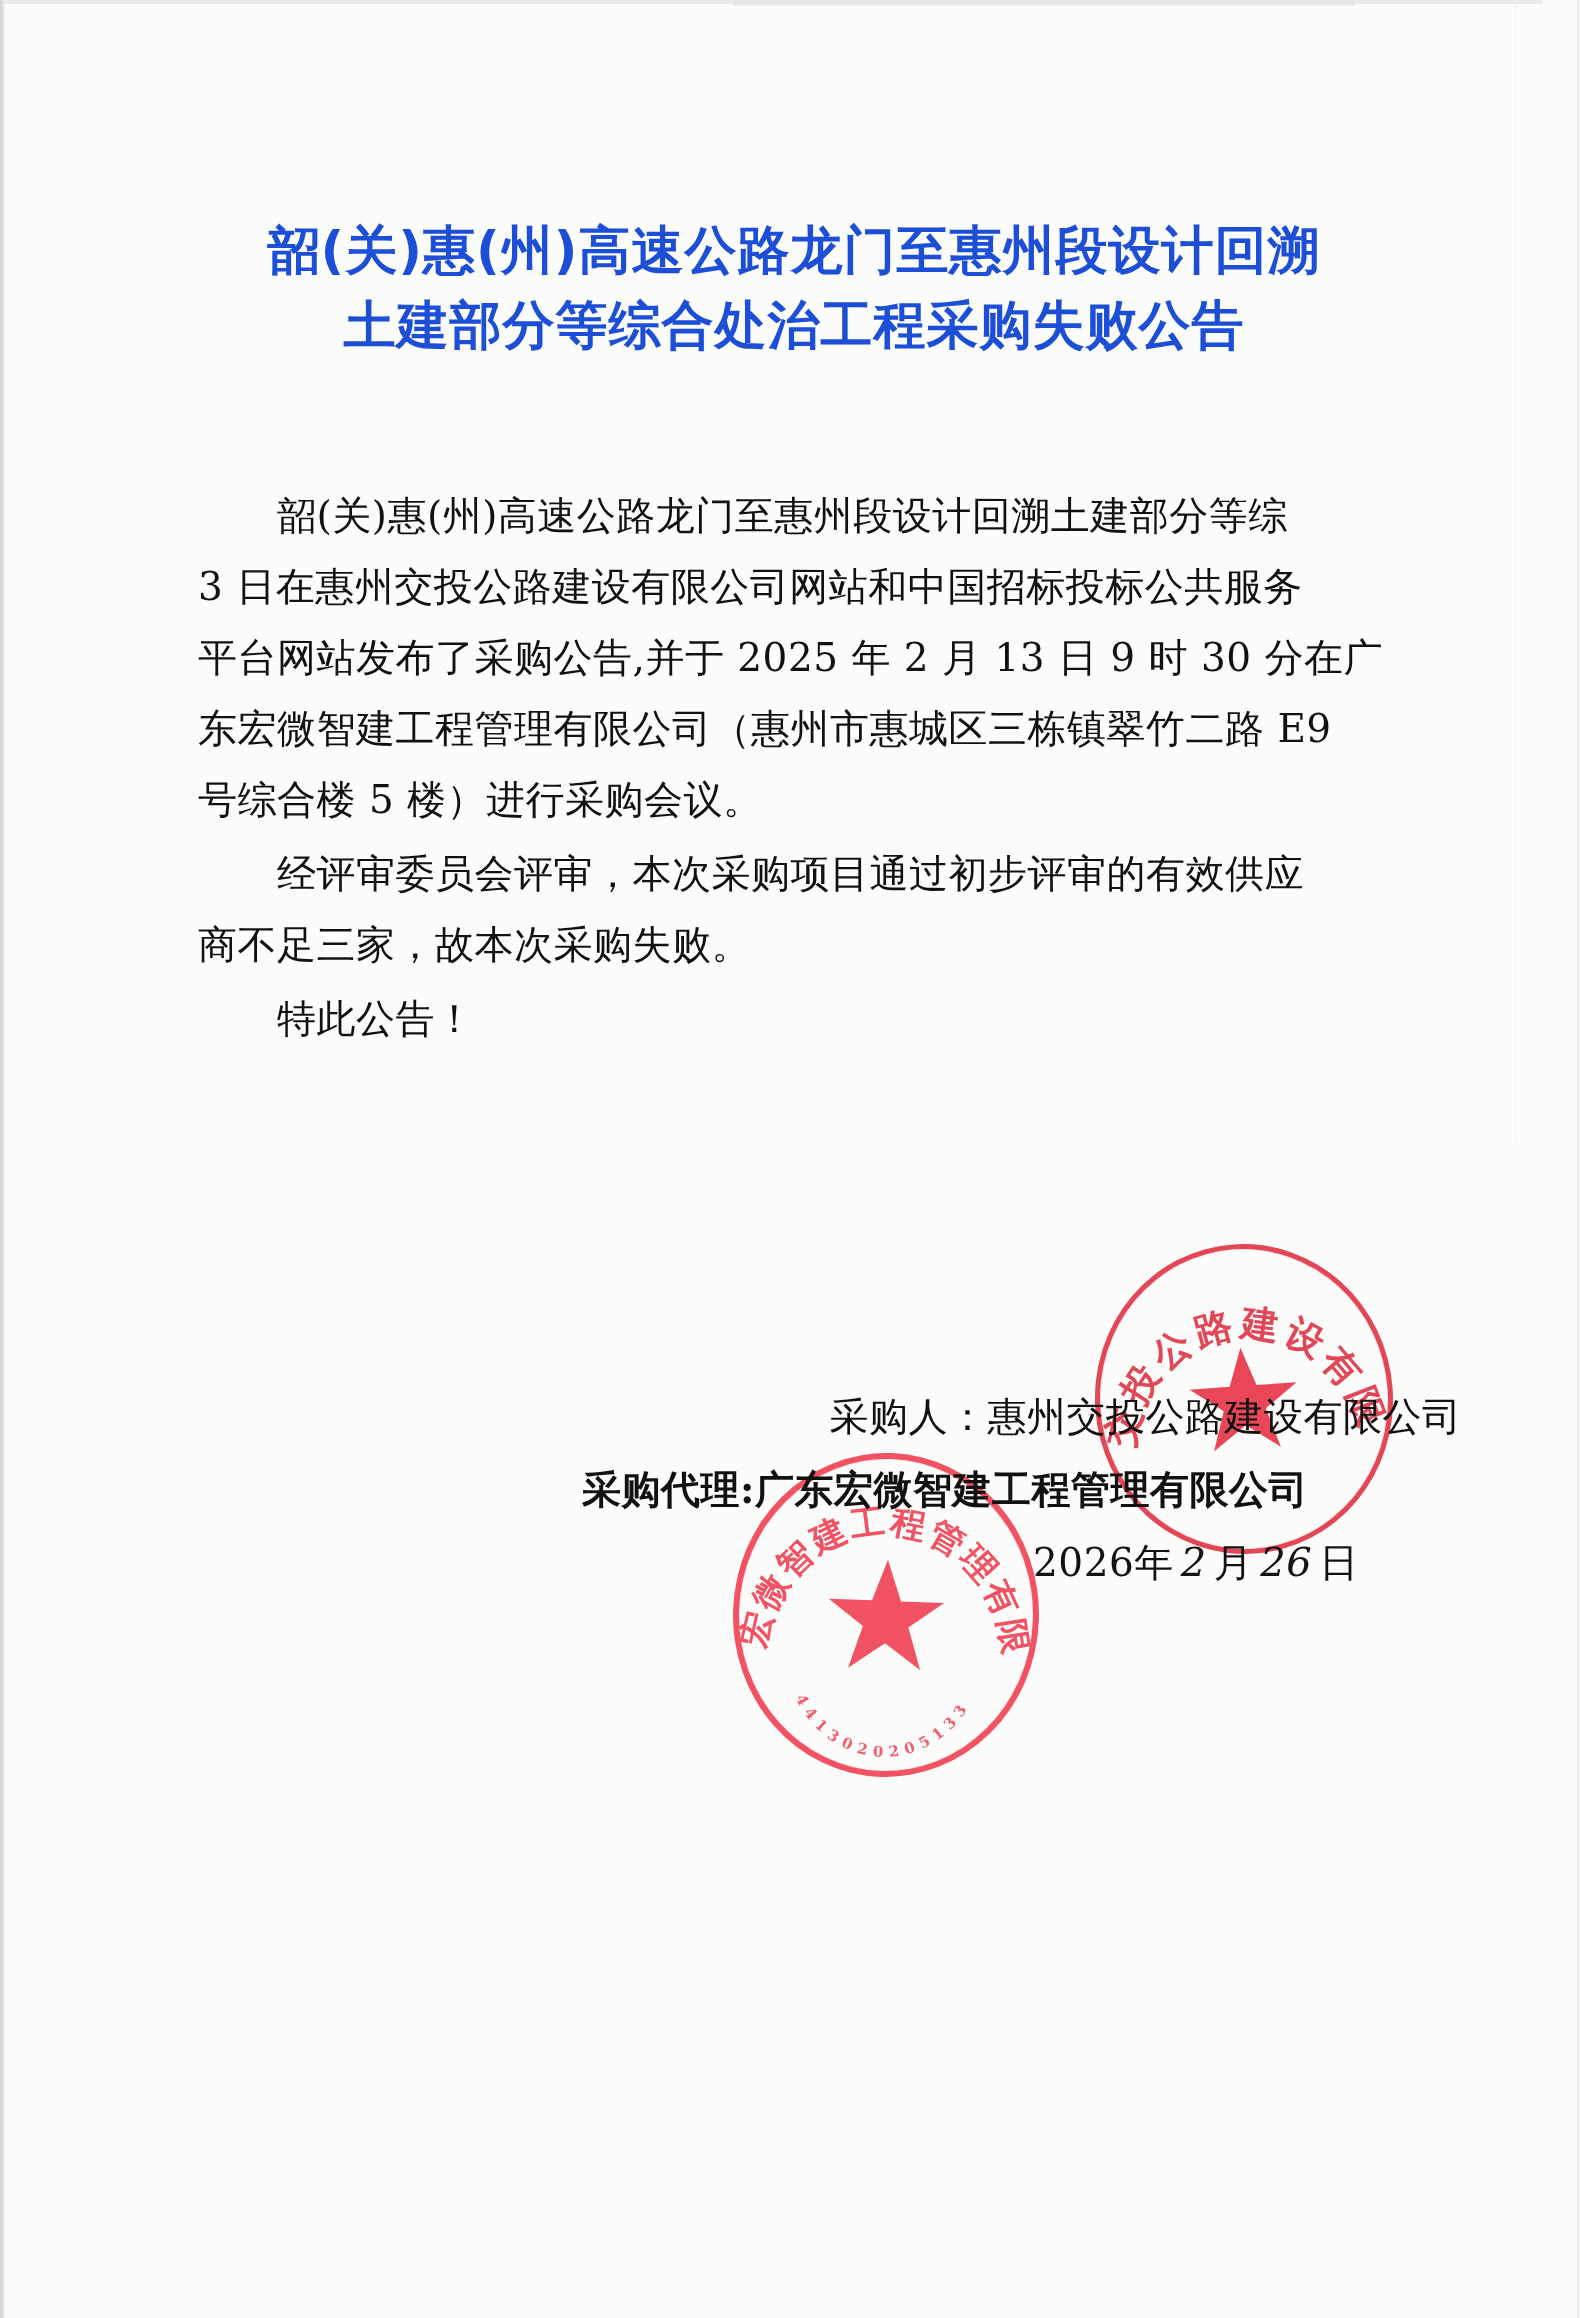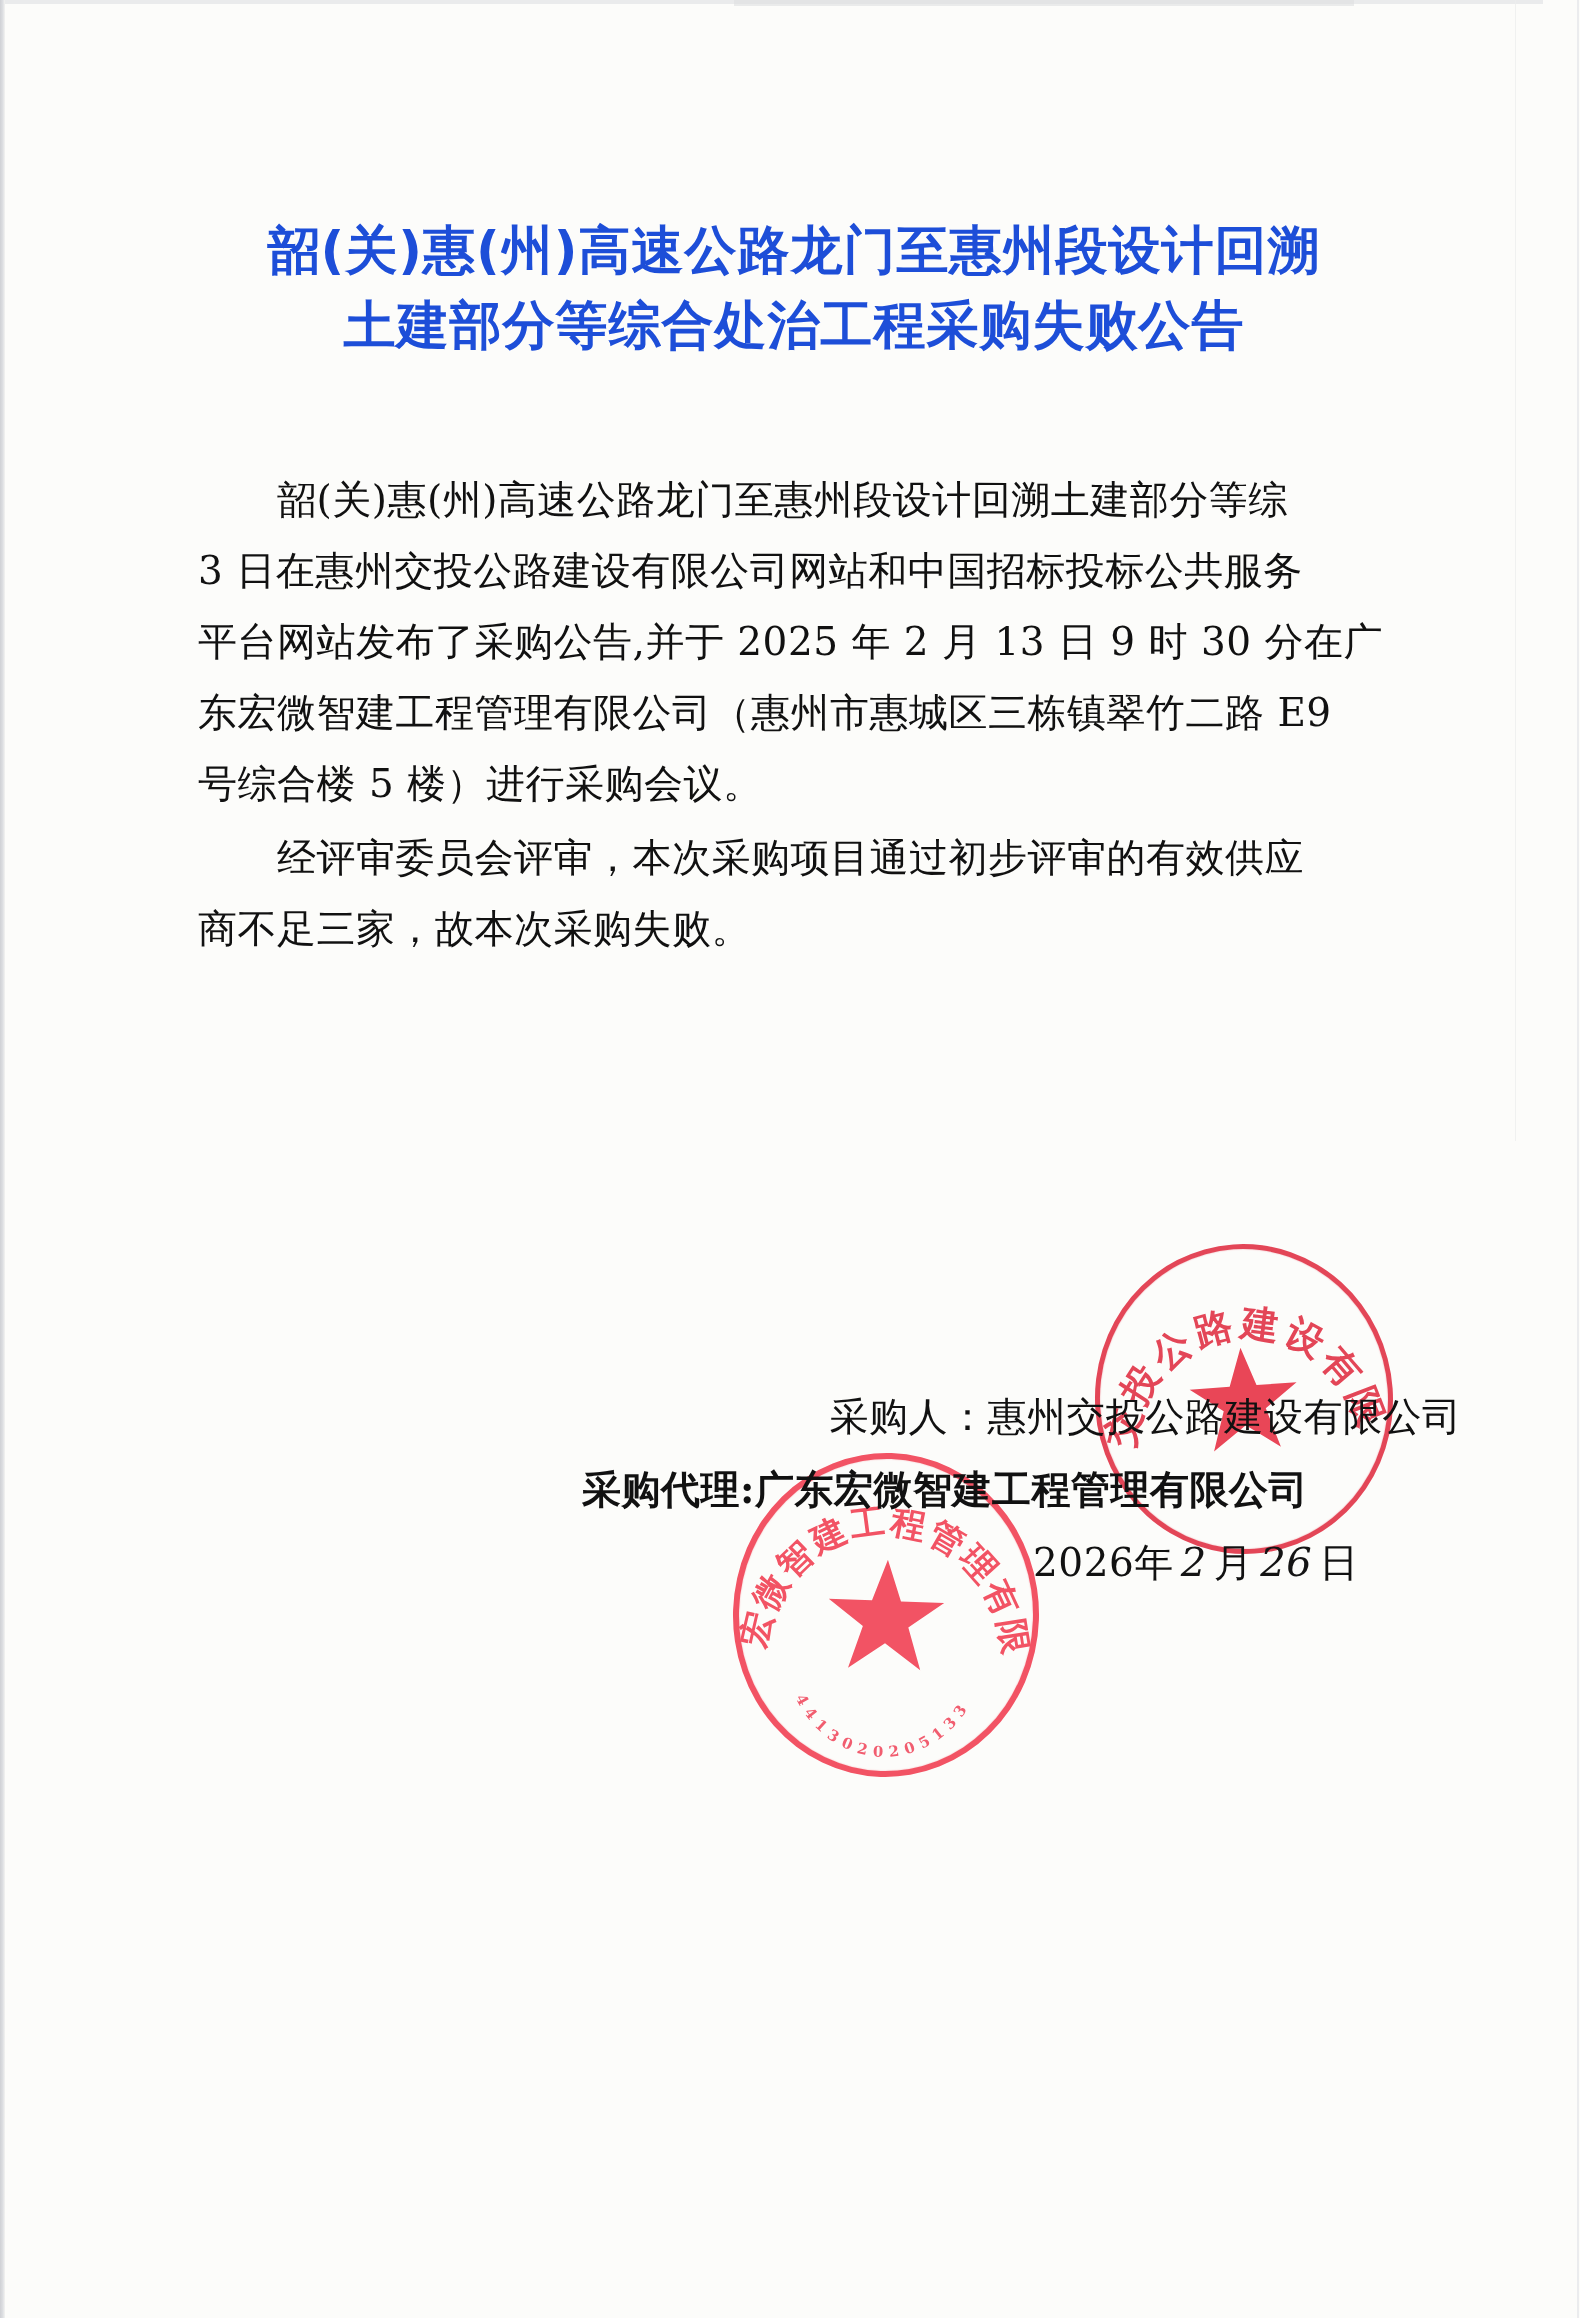--- a/index.html
+++ b/index.html
@@ -68,21 +68,21 @@
     line-height: 75px;
     letter-spacing: 1px;
     color: #1d4ed8;
     white-space: nowrap;
   }
 
   
   .body-block {
     position: absolute;
     left: 198px;
-    top: 464px;
+    top: 480px;
     width: 1186px;
   }
   .para-line {
     font-size: 39px;
     line-height: 71px;
     letter-spacing: 0.5px;
     color: #111;
     white-space: nowrap;
   }
   .para-line.indent { padding-left: 79px; }
@@ -195,20 +195,23 @@
       <div class="para-line">平台网站发布了采购公告,并于 2025 年 2 月 13 日 9 时 30 分在广</div>
       <div class="para-line">东宏微智建工程管理有限公司（惠州市惠城区三栋镇翠竹二路 E9</div>
       <div class="para-line">号综合楼 5 楼）进行采购会议。</div>
     </div>
 
     <div class="gap-sm">
       <div class="para-line indent">经评审委员会评审，本次采购项目通过初步评审的有效供应</div>
       <div class="para-line">商不足三家，故本次采购失败。</div>
     </div>
 
+    <div class="gap-sm">
+      <div class="para-line indent">特此公告！</div>
+    </div>
 
   </div>
 
   <div class="stamp" id="stamp-purchaser">
     <div class="ring"></div>
     <div class="arc-text">
       <svg viewBox="0 0 600 624" xmlns="http://www.w3.org/2000/svg">
         <defs>
           <path id="arcTop1" d="M 78 360 A 232 244 0 0 1 522 360" fill="none"></path>
         </defs>

